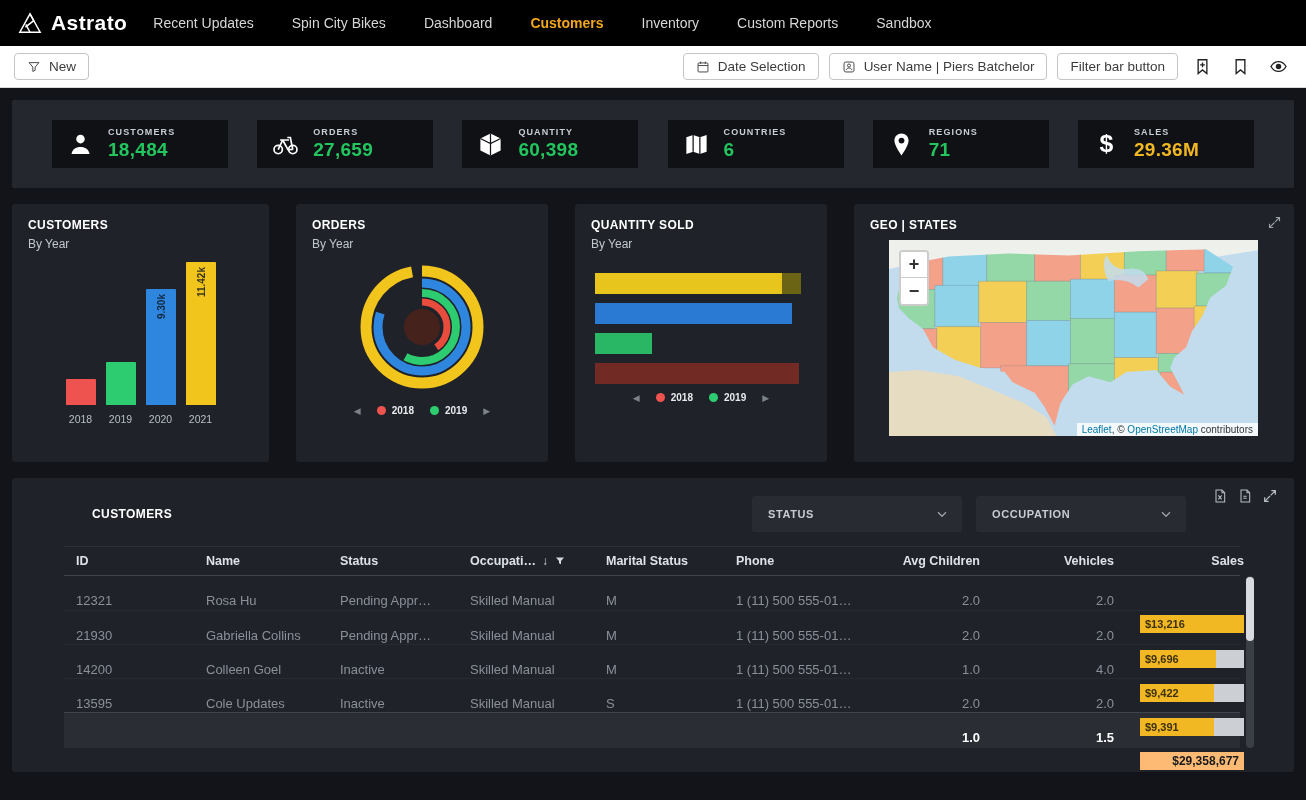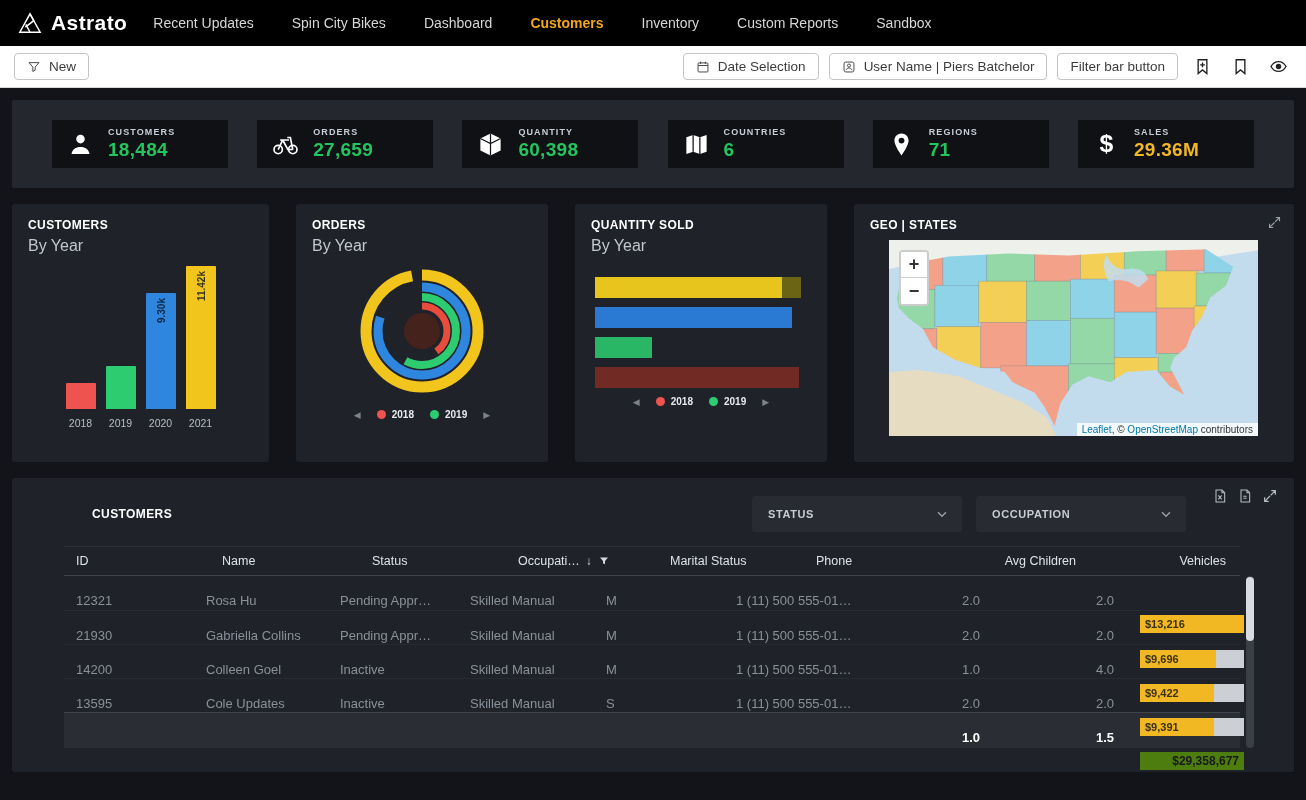--- a/index.html
+++ b/index.html
@@ -38,21 +38,21 @@
   .kpi-icon svg { width:100%; height:100%; }
   .kpi-text { display:flex; flex-direction:column; gap:2px; min-width:0; }
   .kpi-label { font-size:9px; font-weight:700; letter-spacing:1.1px; color:#c9ced6; }
   .kpi-value { font-size:19px; font-weight:700; color:#22c55e; letter-spacing:.3px; }
 
   
   .charts-row { display:grid; grid-template-columns:257px 252px 252px 1fr; gap:27px;
     height:258px; margin-bottom:16px; }
   .panel { background:#1f2229; border-radius:3px; padding:14px 16px; position:relative; overflow:hidden; }
   .panel-title { font-size:12px; font-weight:700; color:#fff; letter-spacing:.4px; }
-  .panel-sub { font-size:16px; color:#c2c7cf; margin-top:5px; }
+  .panel-sub { font-size:12px; color:#c2c7cf; margin-top:5px; }
   .expand-corner { position:absolute; top:11px; right:12px; color:#9aa0a9; cursor:pointer; }
   .expand-corner svg { width:15px; height:15px; }
 
   
   .bar-plot { display:flex; align-items:flex-end; gap:10px; justify-content:center; height:150px; margin-top:4px; }
   .vbar { width:30px; position:relative; border-radius:1px 1px 0 0; cursor:pointer; }
   .vbar-label { position:absolute; top:5px; left:50%; writing-mode:vertical-rl;
     transform:translateX(-50%) rotate(180deg); font-size:10px; font-weight:700; color:rgba(10,18,28,.82); }
   .bar-xaxis { display:flex; gap:10px; justify-content:center; margin-top:8px; }
   .bar-xaxis span { width:30px; text-align:center; font-size:10.5px; color:#b9bfc7; }
@@ -92,40 +92,40 @@
     align-items:center; justify-content:space-between; padding:0 12px 0 16px; cursor:pointer; }
   .dd-label { font-size:11px; font-weight:700; letter-spacing:.6px; color:#c7ccd3; }
   .dropdown svg { width:16px; height:16px; color:#9aa0a9; }
   .panel-icons { position:absolute; top:10px; right:16px; display:flex; gap:9px; color:#b7bdc5; }
   .panel-icons .pi { width:16px; height:16px; cursor:pointer; }
   .panel-icons svg { width:16px; height:16px; }
 
   .twrap { margin:14px 54px 0 52px; position:relative; }
   .tgrid { display:grid; grid-template-columns:130px 134px 130px 136px 130px 190px 100px 126px 112px; align-items:center; }
   .thead { height:30px; border-top:1px solid rgba(255,255,255,.07); border-bottom:1px solid #40454d;
-    color:#dde2e8; font-size:12.5px; font-weight:400;gap:16px; }
+    color:#dde2e8; font-size:12.5px; font-weight:700; }
   .th { display:flex; align-items:center; gap:6px; padding-left:12px; white-space:nowrap; }
   .th.right { justify-content:flex-end; padding-left:0; }
   .sort-arrow { font-size:12px; color:#cfd4db; cursor:pointer; }
   .th-funnel { width:12px; height:12px; color:#d6dae0; cursor:pointer; }
   .th-funnel svg { width:12px; height:12px; }
   .trow { height:34px; font-size:13px; color:#8a9099; }
   .trow + .trow { border-top:1px solid rgba(255,255,255,.04); }
   .td { padding-left:12px; white-space:nowrap; overflow:hidden; text-overflow:ellipsis; }
   .td.right { text-align:right; padding-left:0; }
   .col-6 { padding-right:34px; }
   .col-7 { padding-right:26px; }
   .col-8 { padding-right:8px; }
   .sales-cell { display:flex; justify-content:flex-end;margin-top:48px; }
   .sales-bar { width:104px; height:18px; position:relative; background:#ccd0d5; }
   .sales-fill { position:absolute; left:0; top:0; bottom:0; background:#f2b824; }
   .sales-text { position:absolute; left:5px; top:50%; transform:translateY(-50%);
     font-size:11px; font-weight:700; color:#3c3110; z-index:1; }
   .totals { height:36px; background:#2a2d34; color:#fff; font-weight:700; border-top:1px solid #40454d; }
-  .total-bar { background:#4d7c0f;text-decoration:underline; }
+  .total-bar { background:#fdba74;text-decoration:underline; }
   .total-sales-text { position:absolute; right:5px; top:50%; transform:translateY(-50%);
     font-size:12px; font-weight:700; color:#17191d; }
   .vscroll { position:absolute; right:-14px; top:30px; width:8px; height:172px;
     background:#3a3e45; border-radius:4px; cursor:pointer; }
   .vscroll-thumb { position:absolute; top:1px; left:0; width:8px; height:64px;
     background:#d8dbdf; border-radius:4px; }
 </style>
 </head>
 <body>
 

